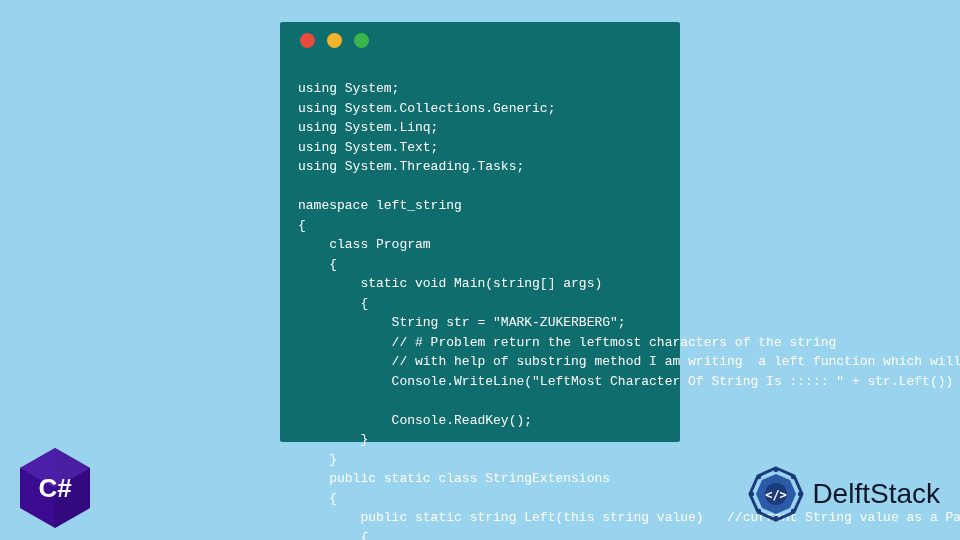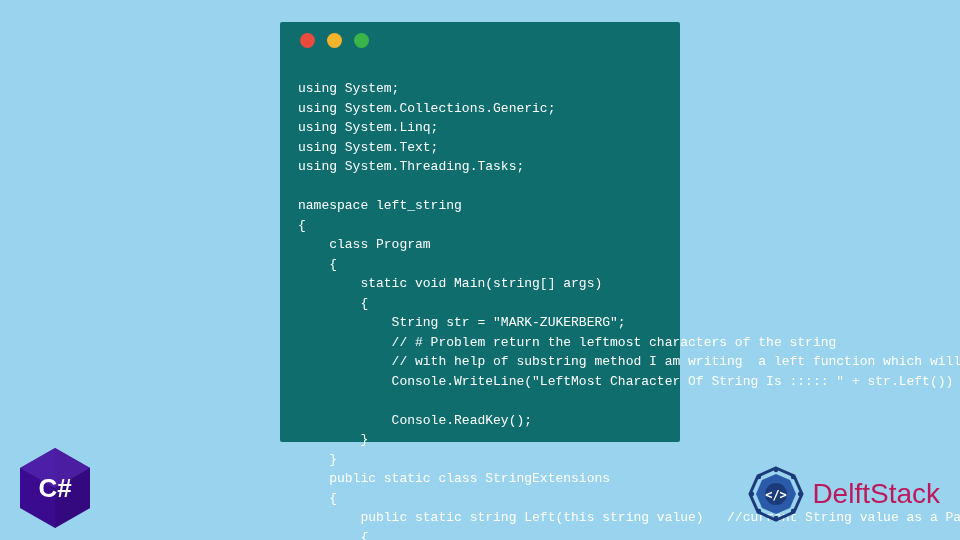--- a/index.html
+++ b/index.html
@@ -73,21 +73,21 @@
     bottom: 18px;
     display: flex;
     align-items: center;
     gap: 8px;
   }
   .delft-logo {
     width: 56px;
     height: 56px;
   }
   .delft-text {
-    color: #be185d;
+    color: #0f172a;
     font-size: 28px;
     font-weight: 500;
     font-family: "Segoe UI", Arial, sans-serif;
   }
 </style>
 </head>
 <body>
 
 <div class="code-window">
   <div class="titlebar">

